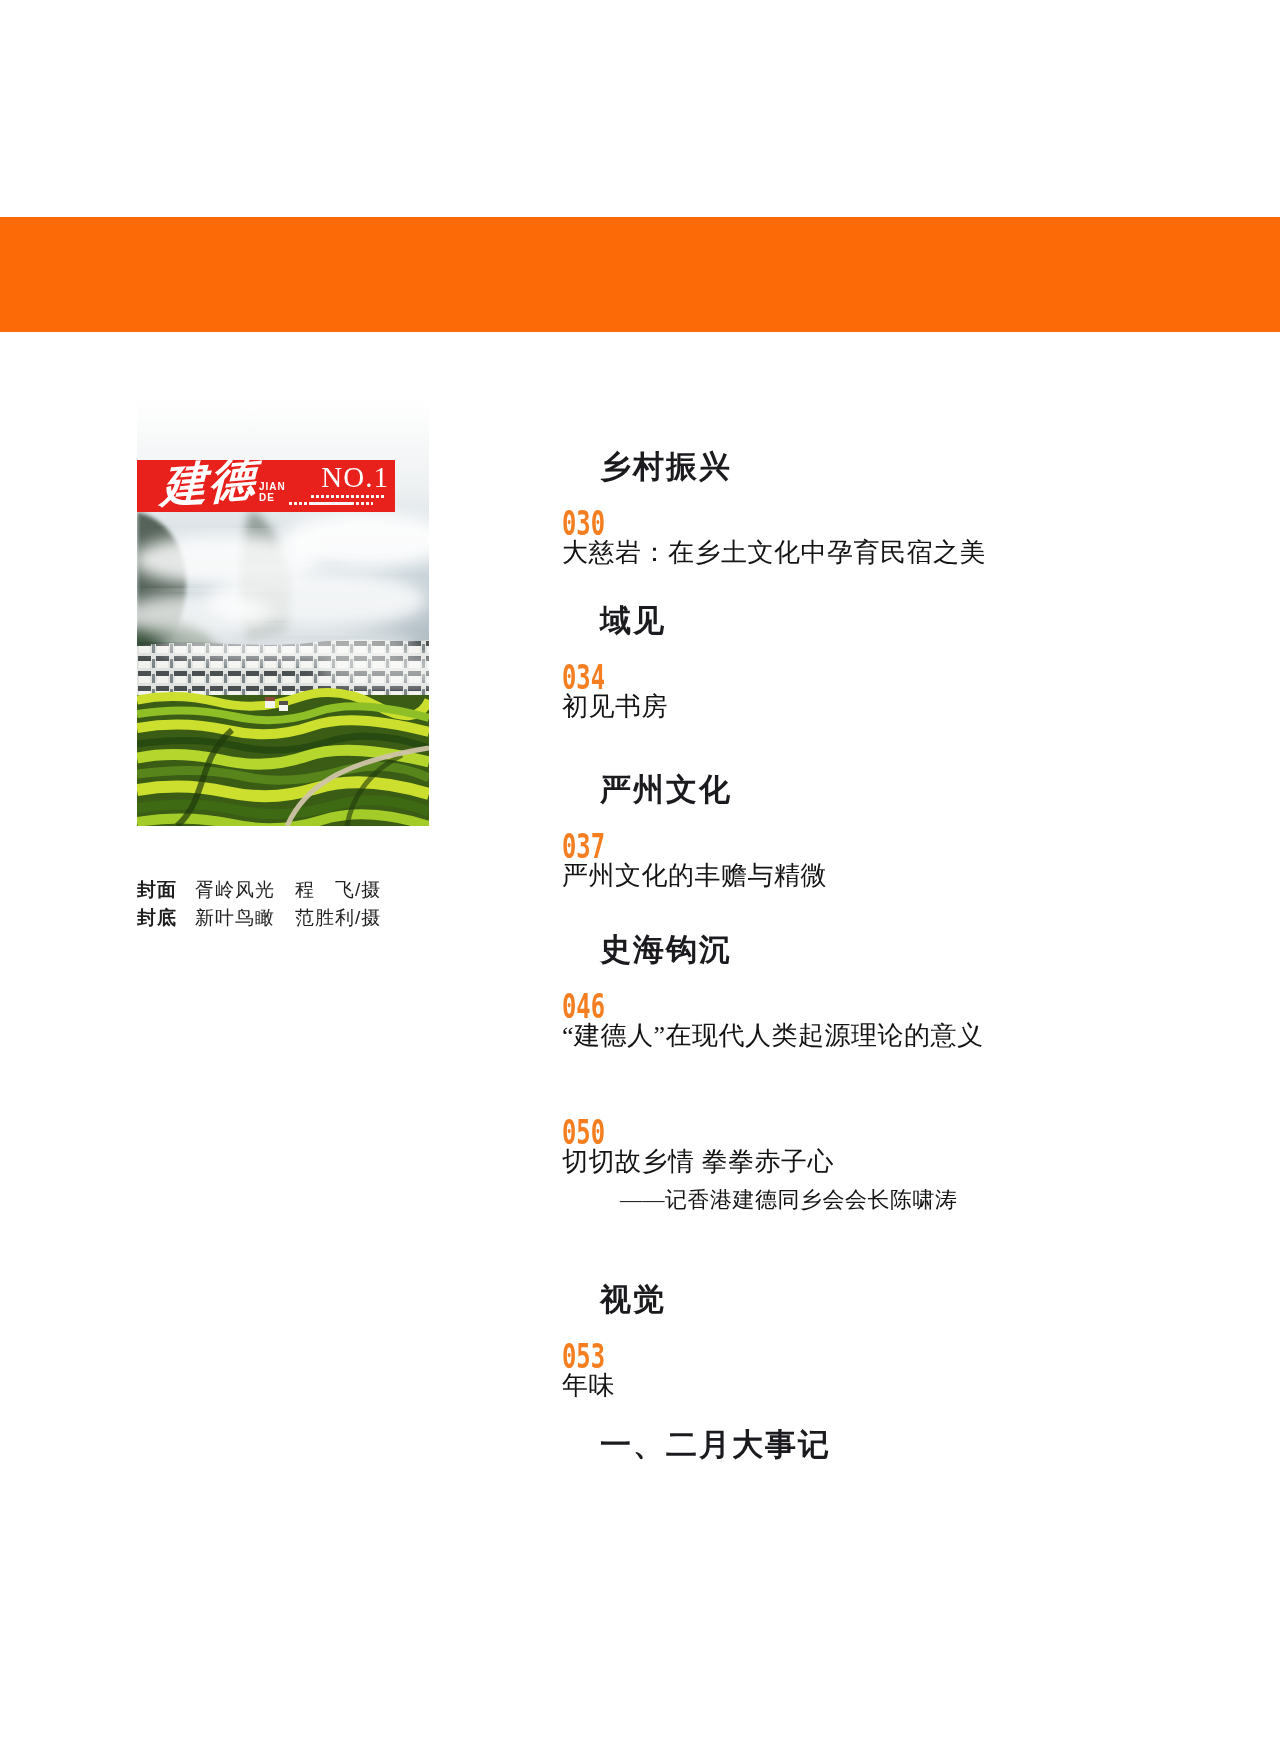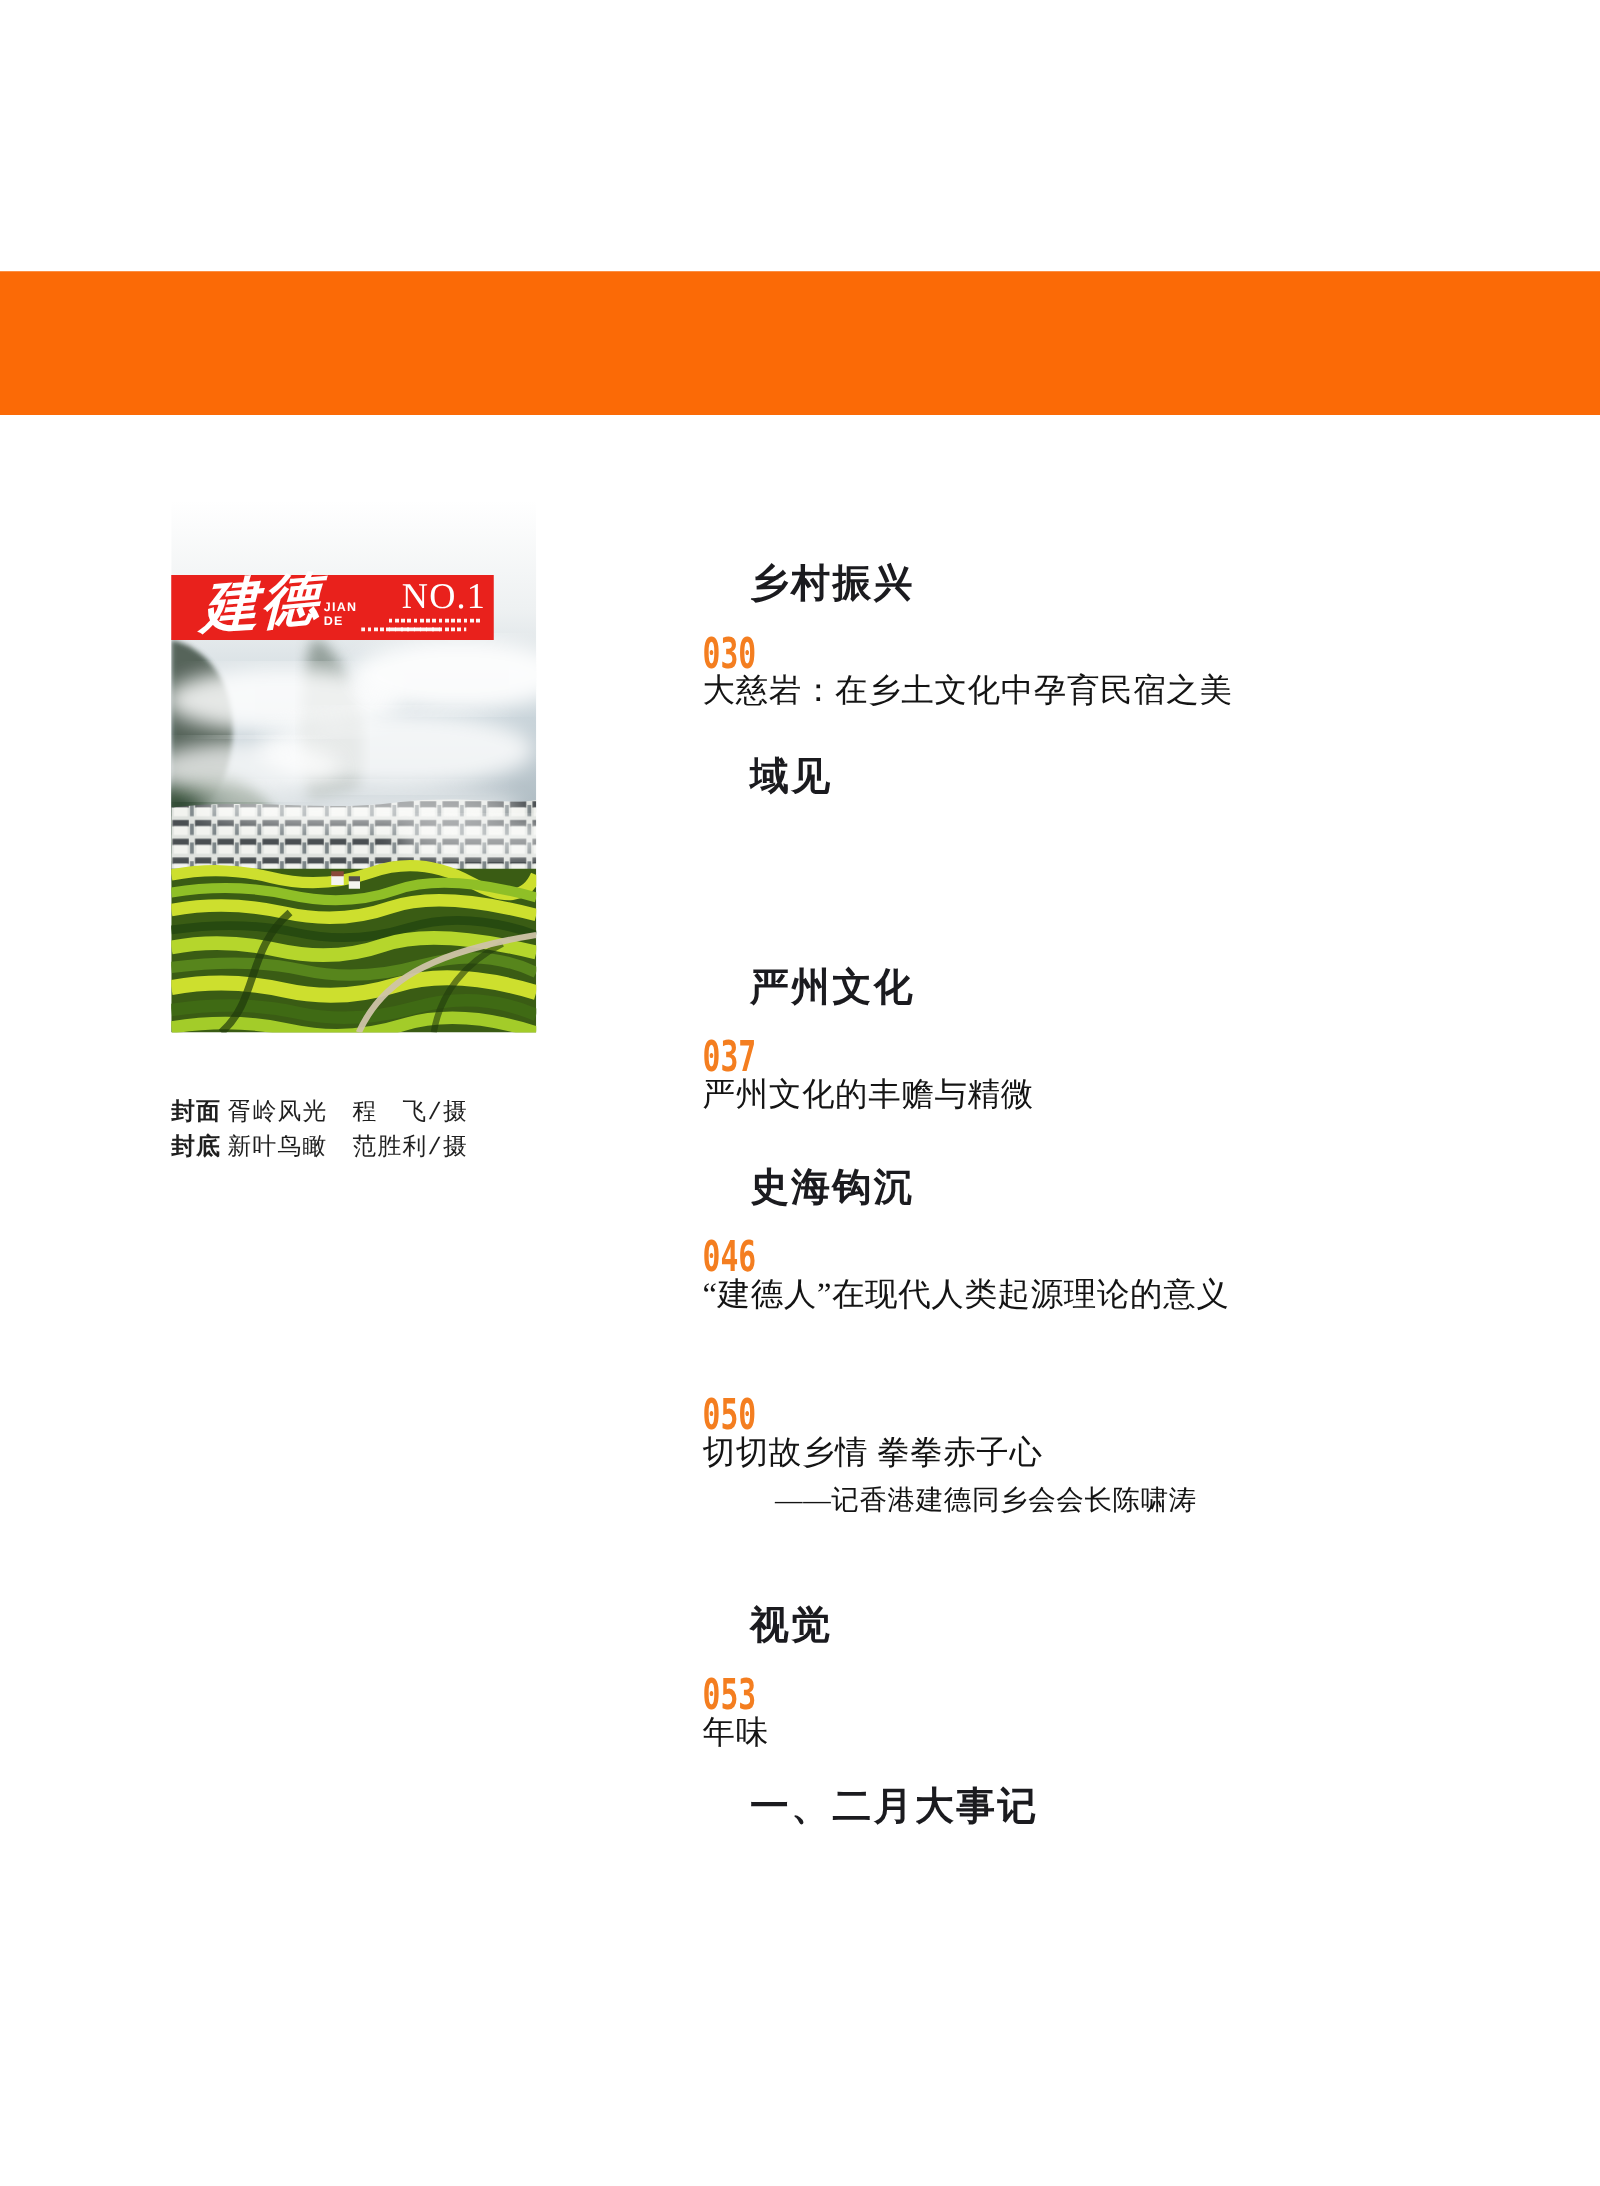--- a/index.html
+++ b/index.html
@@ -27,21 +27,21 @@
     position:absolute;right:6px;top:1px;font-size:29px;letter-spacing:1px;
     font-family:"Liberation Serif","DejaVu Serif",serif;
   }
   .tinyline{position:absolute;height:3px;background:repeating-linear-gradient(90deg,rgba(255,255,255,.95) 0 3px,transparent 3px 5px);}
   .tl1{right:10px;top:35px;width:74px;}
   .tl2{right:22px;top:42px;width:62px;}
   .tl3{left:152px;top:42px;width:64px;}
 
   
   .captions{position:absolute;left:137px;top:876px;color:#1f1f1f;font-size:19px;}
-  .caption-row{display:flex;gap:5px;height:28px;line-height:28px;align-items:baseline;font-family:Liberation Mono, monospace;}
+  .caption-row{display:flex;gap:18px;height:28px;line-height:28px;align-items:baseline;}
   .caption-label{font-weight:bold;letter-spacing:1px;}
   .caption-text{letter-spacing:1px;}
 
   
   .toc-section{position:absolute;left:562px;width:560px;}
   .toc-heading{
     font-size:31px;line-height:34px;font-weight:800;color:#1b1b1f;letter-spacing:2px;
     font-family:"Liberation Sans","DejaVu Sans",sans-serif;white-space:nowrap;margin-left:38px;
   }
   .toc-entry{display:flex;align-items:baseline;margin-top:24px;flex-direction:column;}
@@ -152,20 +152,24 @@
 <div class="toc-section" style="top:450px">
   <div class="toc-heading">乡村振兴</div>
   <div class="toc-entry">
     <span class="toc-num">030</span>
     <span class="toc-title">大慈岩：在乡土文化中孕育民宿之美</span>
   </div>
 </div>
 
 <div class="toc-section" style="top:604px">
   <div class="toc-heading">域见</div>
+  <div class="toc-entry">
+    <span class="toc-num">034</span>
+    <span class="toc-title">初见书房</span>
+  </div>
 </div>
 
 <div class="toc-section" style="top:773px">
   <div class="toc-heading">严州文化</div>
   <div class="toc-entry">
     <span class="toc-num">037</span>
     <span class="toc-title">严州文化的丰赡与精微</span>
   </div>
 </div>
 

